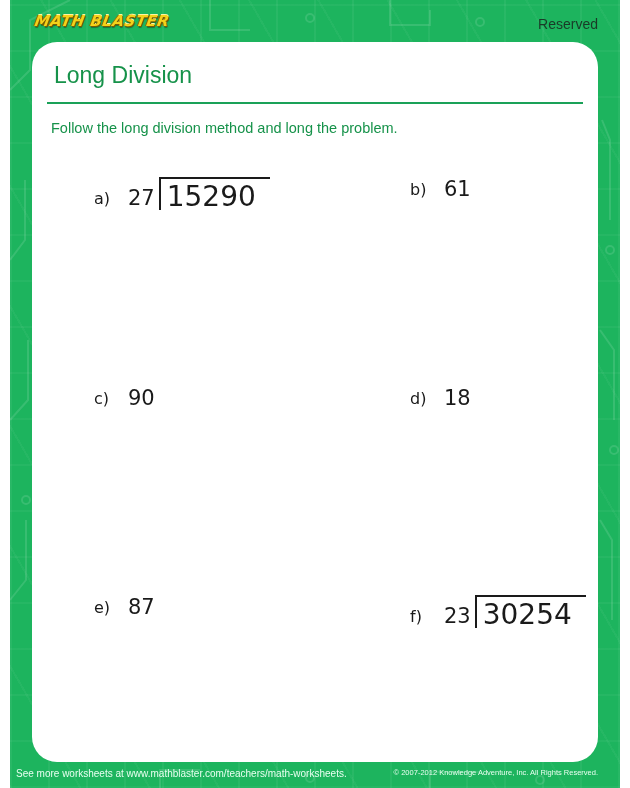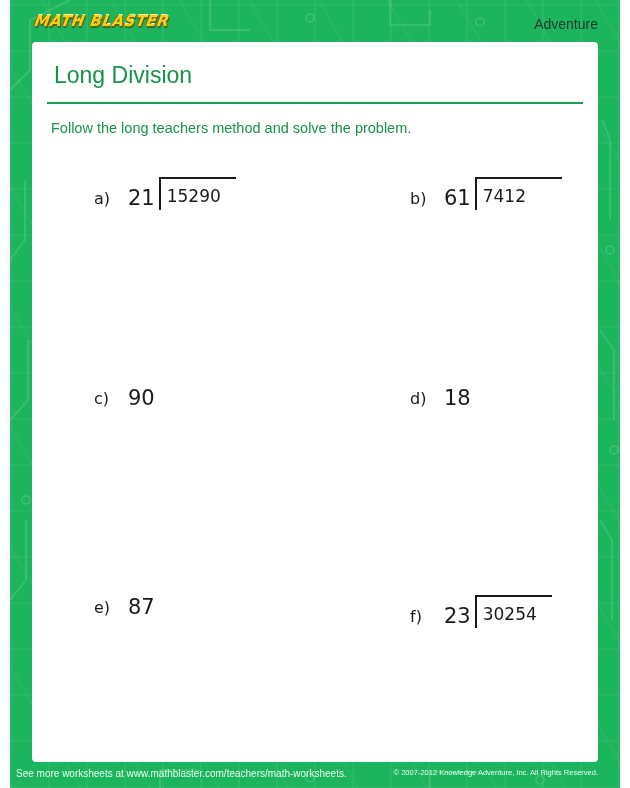--- a/index.html
+++ b/index.html
@@ -24,42 +24,42 @@
       color: #f4d21a;
       text-shadow: 1px 1px 0 #7a5a00, -1px 0 0 #8a6a00, 0 -1px 0 #fff3a0, 1px 2px 1px rgba(0,0,0,0.35);
       transform: skewX(-10deg);
     }
     .topic {
       position: absolute; right: 22px; top: 16px;
       font-size: 14px; color: #1a3a28;
     }
     .card {
       position: absolute; left: 22px; top: 42px; width: 566px; height: 720px;
-      background: #ffffff; border-radius: 4px;
+      background: #ffffff; border-radius: 25px;
     }
     .title {
       position: absolute; left: 22px; top: 20px;
       font-size: 23px; color: #16924a; font-weight: normal;
     }
     .rule {
       position: absolute; left: 15px; top: 60px; width: 536px; height: 1.5px; background: #1aa158;
     }
     .instruction {
       position: absolute; left: 19px; top: 78px;
       font-size: 14.5px; color: #16924a;
     }
     .problem {
       position: absolute; display: flex; align-items: flex-end;
       font-family: "DejaVu Sans", sans-serif; color: #1a1a1a;
     }
     .problem .letter { font-size: 16px; width: 34px; padding-bottom: 2px; }
     .problem .divisor { font-size: 21px; margin-right: 4px; }
     .problem .dividend-box {
       border-left: 2px solid #1a1a1a; border-top: 2px solid #1a1a1a;
-      padding: 4px 14px 0 6px; font-size: 17px; min-width: 55px; height: 27px; line-height: 27px;
+      padding: 4px 14px 0 6px; font-size: 28px; min-width: 55px; height: 27px; line-height: 27px;
     }
     .footer-left {
       position: absolute; left: 6px; top: 768px; font-size: 10px; color: #e8fff0;
     }
     .footer-right {
       position: absolute; right: 22px; top: 768px; font-size: 7.5px; color: #e8fff0; padding-left: 8px;
     }
   </style>
 </head>
 <body>
@@ -82,36 +82,35 @@
       <circle cx="300" cy="18" r="4"></circle>
       <circle cx="470" cy="22" r="4"></circle>
       <circle cx="600" cy="250" r="4"></circle>
       <circle cx="16" cy="500" r="4"></circle>
       <circle cx="604" cy="450" r="4"></circle>
       <circle cx="300" cy="778" r="4"></circle>
       <circle cx="530" cy="780" r="4"></circle>
     </g>
   </svg>
   <div class="logo">MATH BLASTER</div>
-  <div class="topic">Adventure</div>
+  <div class="topic">Reserved</div>
 
   <div class="card">
     <div class="title">Long Division</div>
     <div class="rule"></div>
-    <div class="instruction">Follow the long teachers method and solve the problem.</div>
+    <div class="instruction">Follow the long division method and long the problem.</div>
 
     <div class="problem" style="left:62px; top:135px;">
       <span class="letter">a)</span>
-      <span class="divisor">21</span>
+      <span class="divisor">27</span>
       <span class="dividend-box">15290</span>
     </div>
     <div class="problem" style="left:378px; top:135px;">
       <span class="letter">b)</span>
       <span class="divisor">61</span>
-      <span class="dividend-box" style="min-width:65px;">7412</span>
     </div>
     <div class="problem" style="left:62px; top:344px;">
       <span class="letter">c)</span>
       <span class="divisor">90</span>
     </div>
     <div class="problem" style="left:378px; top:344px;">
       <span class="letter">d)</span>
       <span class="divisor">18</span>
     </div>
     <div class="problem" style="left:62px; top:553px;">

